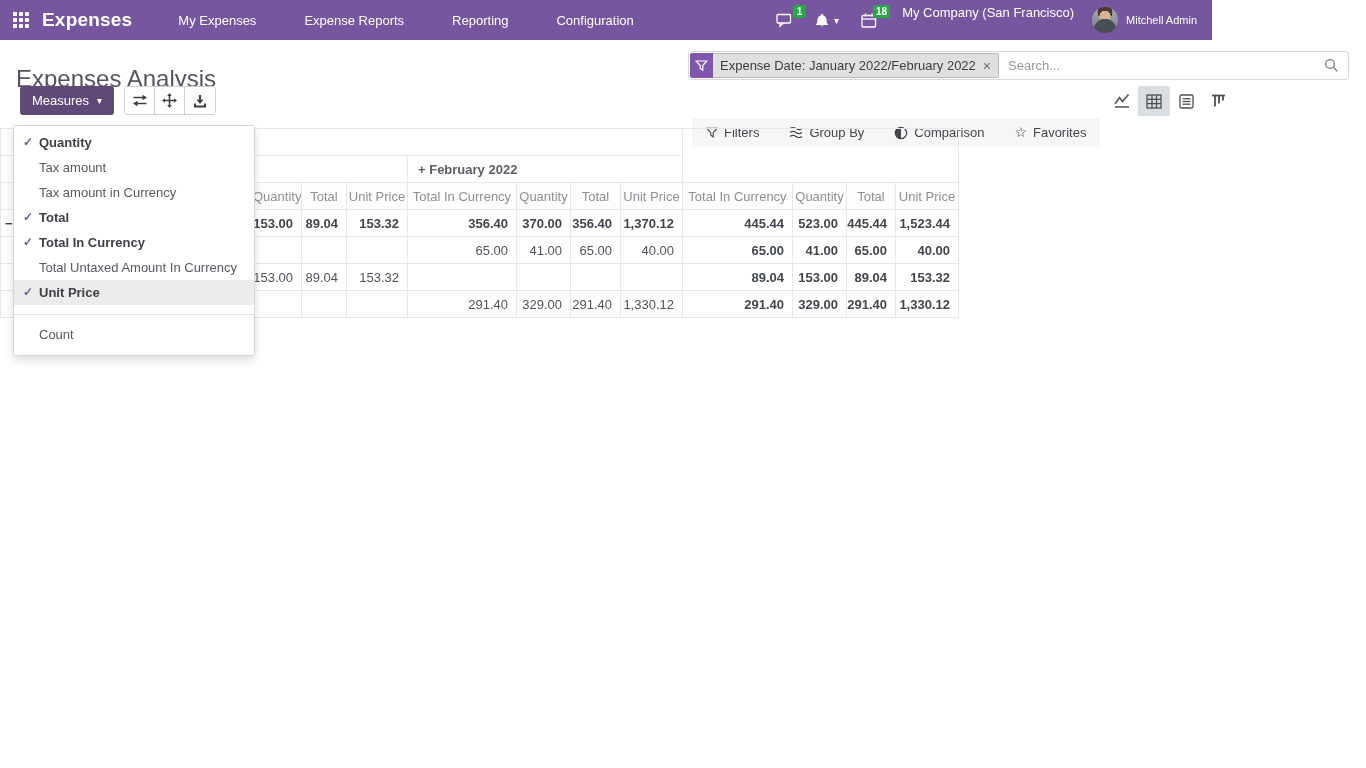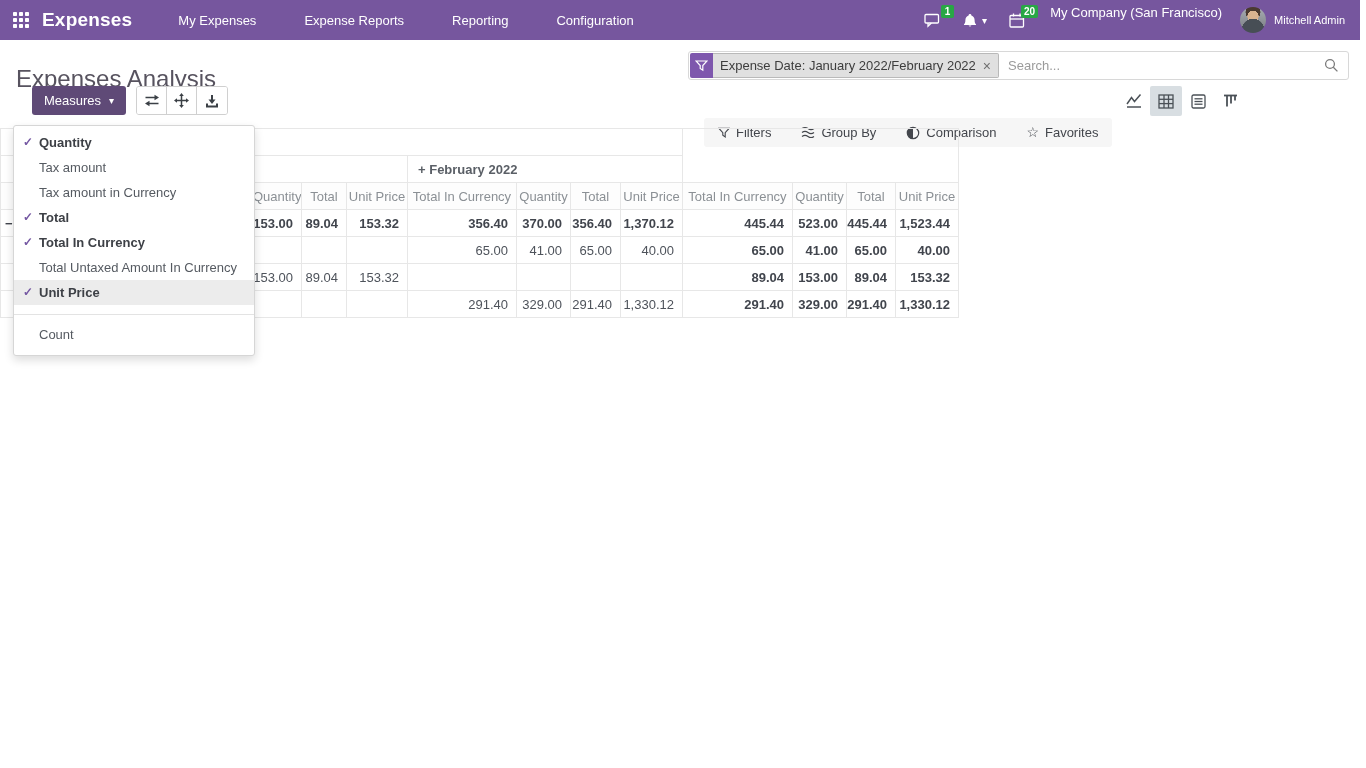--- a/index.html
+++ b/index.html
@@ -12,21 +12,21 @@
     --border:#e7e7e7;
     --btn-border:#d0d0d0;
   }
   *{box-sizing:border-box;}
   html,body{margin:0;padding:0;}
   body{
     width:1366px;height:768px;overflow:hidden;background:#fff;position:relative;
     font-family:"Liberation Sans", sans-serif;-webkit-font-smoothing:antialiased;
   }
   
-  .navbar{position:absolute;top:0;left:0;width:1360px;height:40px;background:var(--navbar);
+  .navbar{position:absolute;top:0;left:0;width:1212px;height:40px;background:var(--navbar);
     display:flex;align-items:center;color:#fff;}
   .nav-left{display:flex;align-items:center;height:100%;}
   .apps-btn{width:42px;height:100%;display:flex;align-items:center;justify-content:center;cursor:pointer;}
   .brand{font-size:19px;font-weight:600;margin-right:22px;letter-spacing:.2px;}
   .nav-item{font-size:13px;padding:0 12px;margin:0 12px;height:40px;display:flex;align-items:center;cursor:pointer;}
   .nav-right{margin-left:auto;display:flex;align-items:center;height:100%;padding-right:15px;}
   .systray-btn{position:relative;height:40px;display:flex;align-items:center;padding:0 11px;cursor:pointer;}
   .sys-badge{position:absolute;top:5px;right:-2px;background:var(--badge);color:#fff;
     font-size:10px;font-weight:bold;line-height:13px;padding:0 3px;border-radius:2px;min-width:13px;text-align:center;}
   .bell-caret{color:#fff;font-size:10px;margin-left:5px;}
@@ -45,21 +45,21 @@
   .facet{display:flex;align-items:stretch;height:25px;margin-left:1px;cursor:pointer;}
   .facet-icon{width:23px;background:var(--facet-icon);border-radius:2px 0 0 2px;
     display:flex;align-items:center;justify-content:center;}
   .facet-label{background:#e0e0e0;border:1px solid #b9b9b9;border-left:none;border-radius:0 2px 2px 0;
     display:flex;align-items:center;font-size:13px;color:#3d3d3d;padding:0 7px;white-space:nowrap;}
   .facet-remove{margin-left:7px;color:#6f6f6f;font-size:14px;cursor:pointer;}
   .search-placeholder{border:none;outline:none;flex:1;font-size:13px;color:#777;margin-left:7px;
     font-family:"Liberation Sans",sans-serif;background:transparent;}
   .search-placeholder::placeholder{color:#9b9b9b;}
   .search-mag{margin-right:9px;cursor:pointer;display:flex;}
-  .cp-buttons{position:absolute;top:86px;left:16px;width:1246px;height:29px;}
+  .cp-buttons{position:absolute;top:86px;left:4px;width:1246px;height:29px;}
   .btn-measures{position:absolute;left:16px;top:0;height:29px;background:var(--primary-btn);
     color:#fff;font-size:13px;border:none;border-radius:3px;padding:0 12px;display:flex;
     align-items:center;gap:8px;cursor:pointer;font-family:"Liberation Sans",sans-serif;}
   .btn-measures .caret{font-size:10px;}
   .icon-group{position:absolute;left:120px;top:0;height:29px;display:flex;border:1px solid var(--btn-border);
     border-radius:3px;background:#fff;overflow:hidden;}
   .icon-group .igbtn{width:30px;height:100%;display:flex;align-items:center;justify-content:center;
     border-right:1px solid var(--btn-border);cursor:pointer;background:#fff;}
   .icon-group .igbtn:last-child{border-right:none;}
   .filter-strip{position:absolute;left:688px;top:0;height:29px;background:#f6f6f6;border-radius:3px;
@@ -137,21 +137,21 @@
     </div>
     <div class="systray-btn">
       <svg width="16" height="15" viewBox="0 0 16 15">
         <g fill="none" stroke="#ffffff" stroke-width="1.3">
           <rect x="1" y="2.5" width="13.5" height="11.5" rx="1"></rect>
           <line x1="1" y1="6" x2="14.5" y2="6"></line>
           <line x1="4.5" y1="0.5" x2="4.5" y2="3.5"></line>
           <line x1="11" y1="0.5" x2="11" y2="3.5"></line>
         </g>
       </svg>
-      <span class="sys-badge">20</span>
+      <span class="sys-badge">18</span>
     </div>
     <div class="company">My Company (San Francisco)</div>
     <div class="avatar"></div>
     <div class="username">Mitchell Admin</div>
   </div>
 </nav>
 
 <h1 class="page-title">Expenses Analysis</h1>
 
 <div class="searchview">

